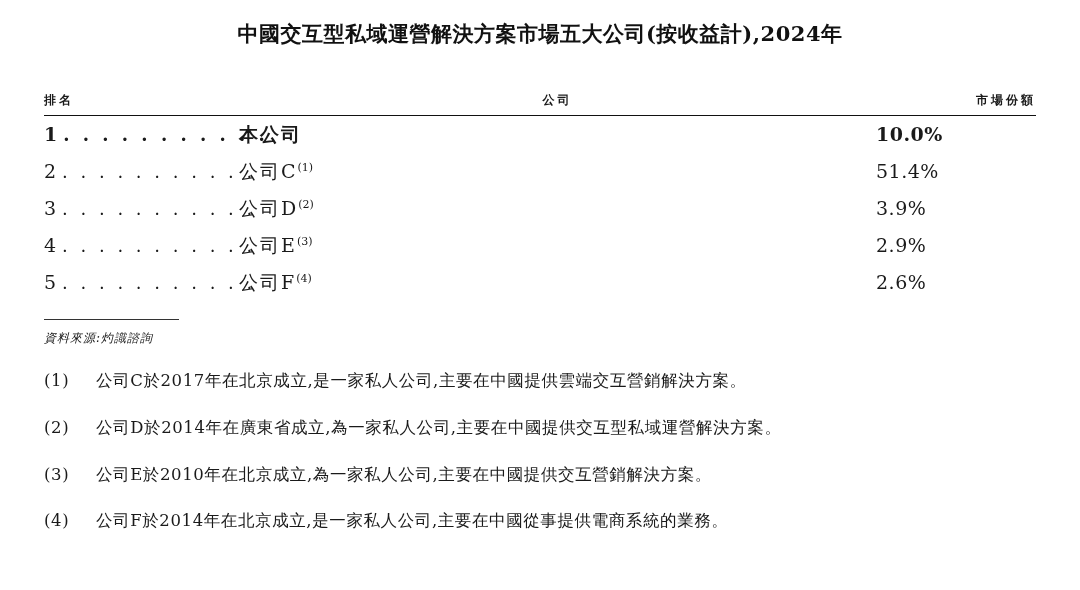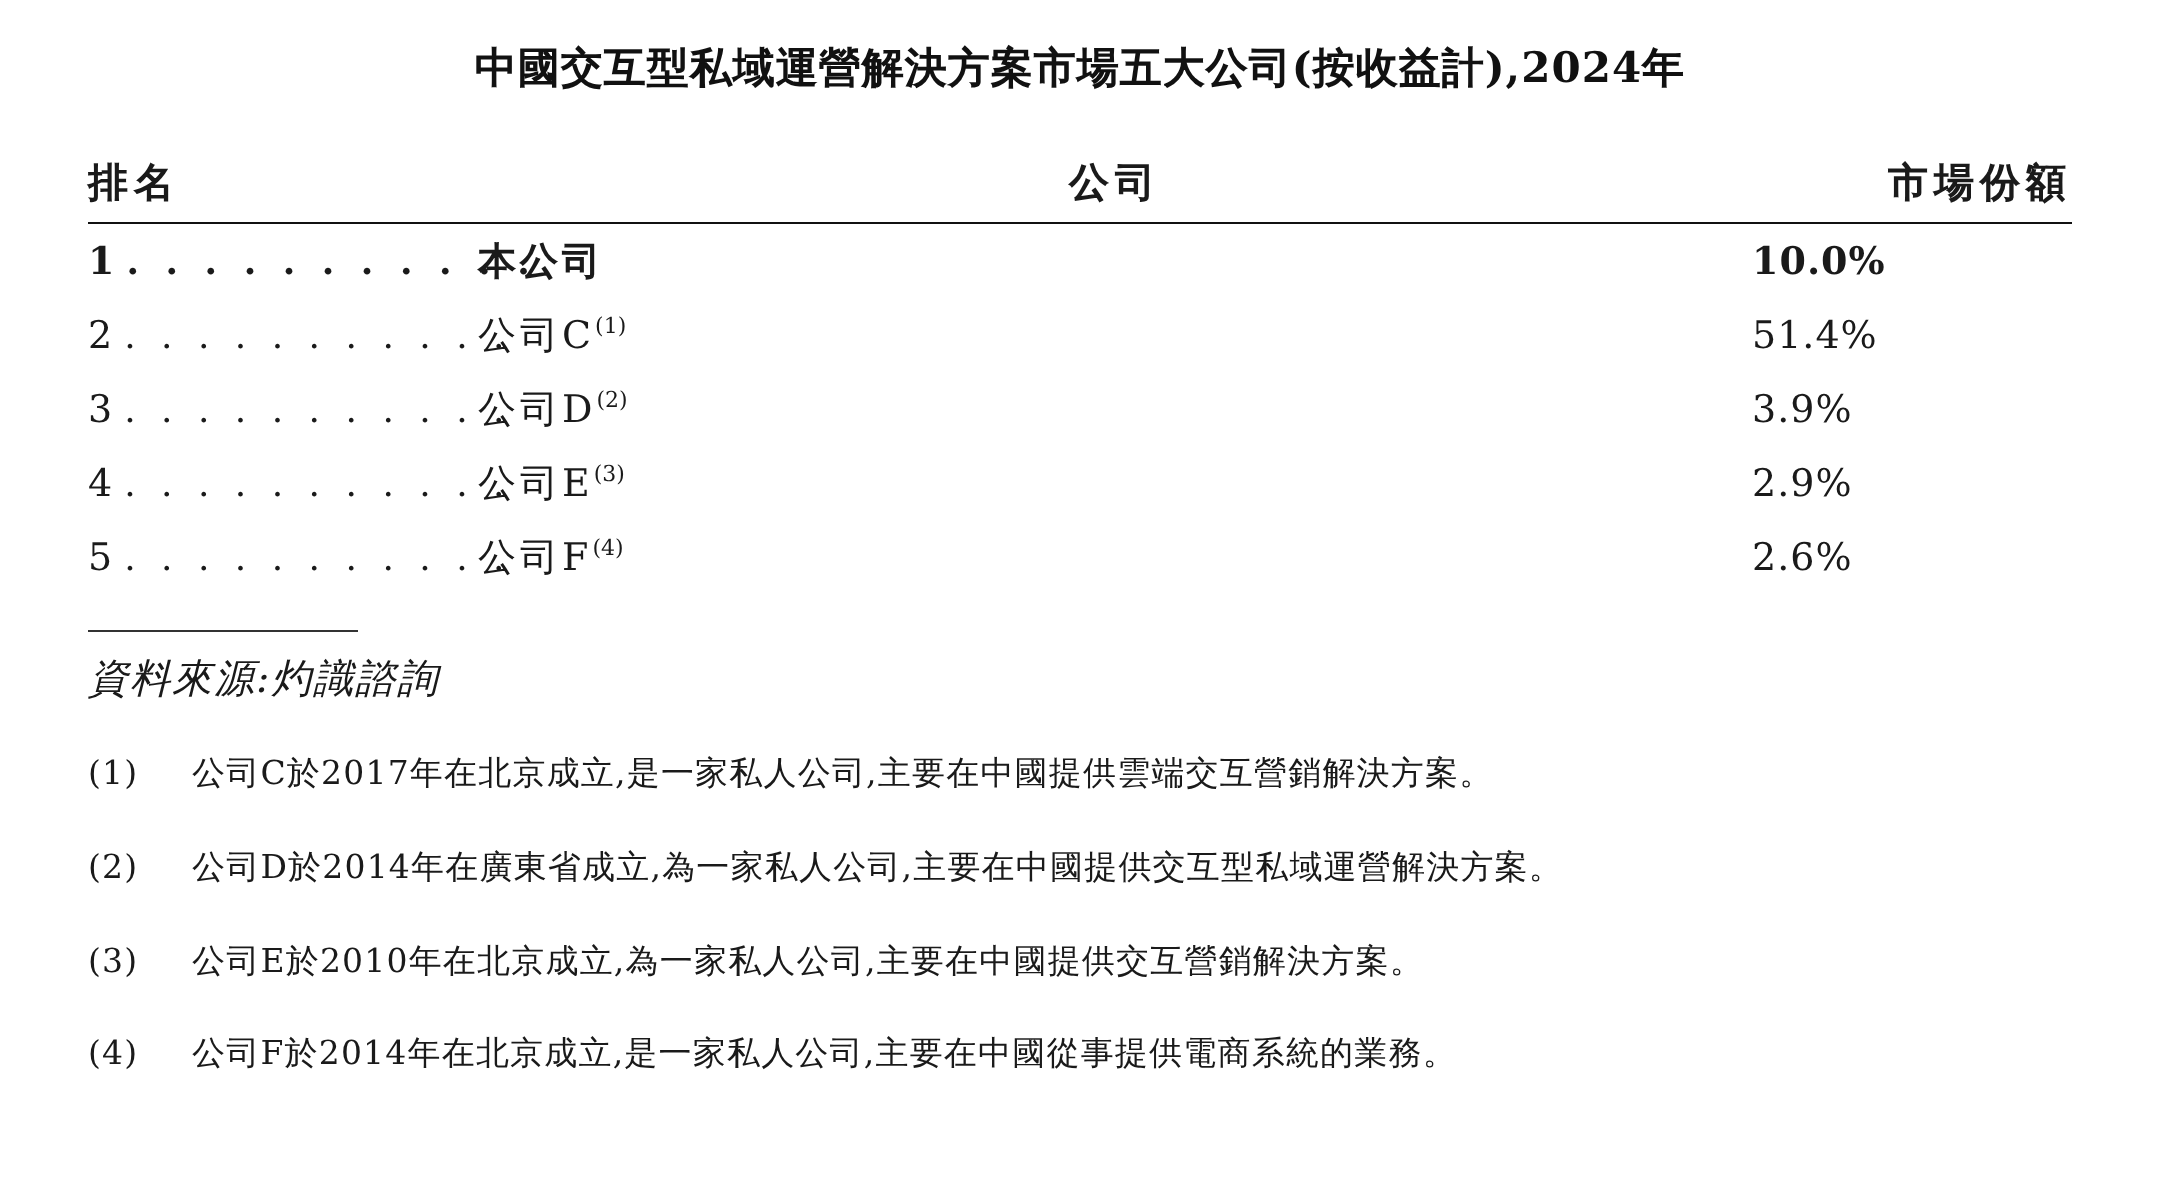--- a/index.html
+++ b/index.html
@@ -20,35 +20,35 @@
     height: 590px;
     box-sizing: border-box;
     padding: 0 44px;
   }
   .doc-title {
     text-align: center;
     font-weight: bold;
     font-size: 21px;
     letter-spacing: 0.5px;
     margin-top: 20px;
-    margin-bottom: 30px;
+    margin-bottom: 44px;
     color: #111;
   }
   table.market-table {
     width: 100%;
     border-collapse: collapse;
     table-layout: fixed;
   }
   table.market-table col.c-rank { width: 195px; }
   table.market-table col.c-company { width: auto; }
   table.market-table col.c-share { width: 160px; }
 
   table.market-table thead th {
     font-weight: bold;
-    font-size: 20px;
+    font-size: 12px;
     padding: 0 0 6px 0;
     vertical-align: bottom;
     letter-spacing: 3px;
   }
   th.th-rank {
     text-align: left;
     border-bottom: 1.5px solid #111;
   }
   th.th-company {
     text-align: center;
@@ -88,21 +88,21 @@
     vertical-align: super;
     letter-spacing: 0;
   }
   .rule {
     width: 135px;
     height: 0;
     border-top: 1px solid #333;
     margin: 18px 0 10px 0;
   }
   .source {
-    font-size: 20px;
+    font-size: 12px;
     font-style: italic;
     letter-spacing: 1px;
     margin-bottom: 22px;
   }
   .footnotes {
     margin-top: 4px;
   }
   .footnote {
     display: flex;
     align-items: flex-start;

